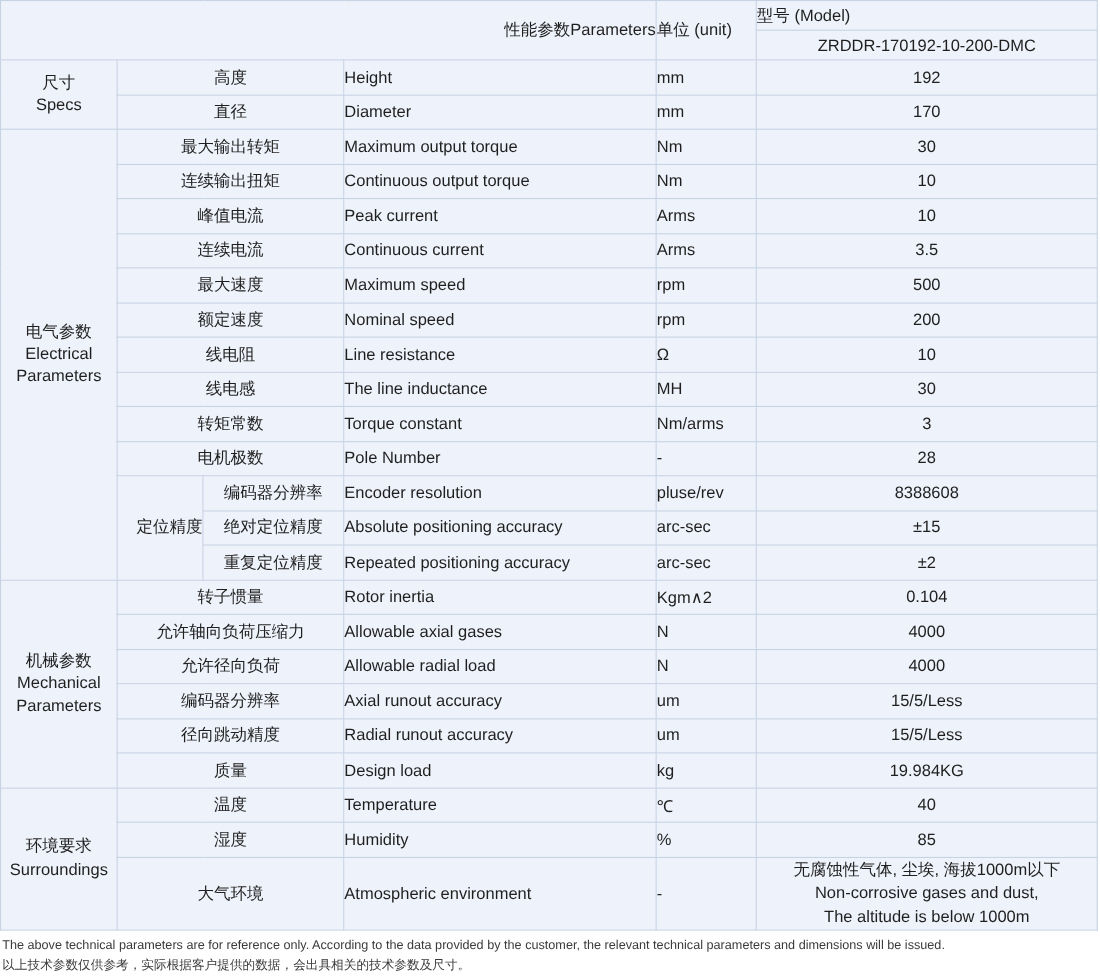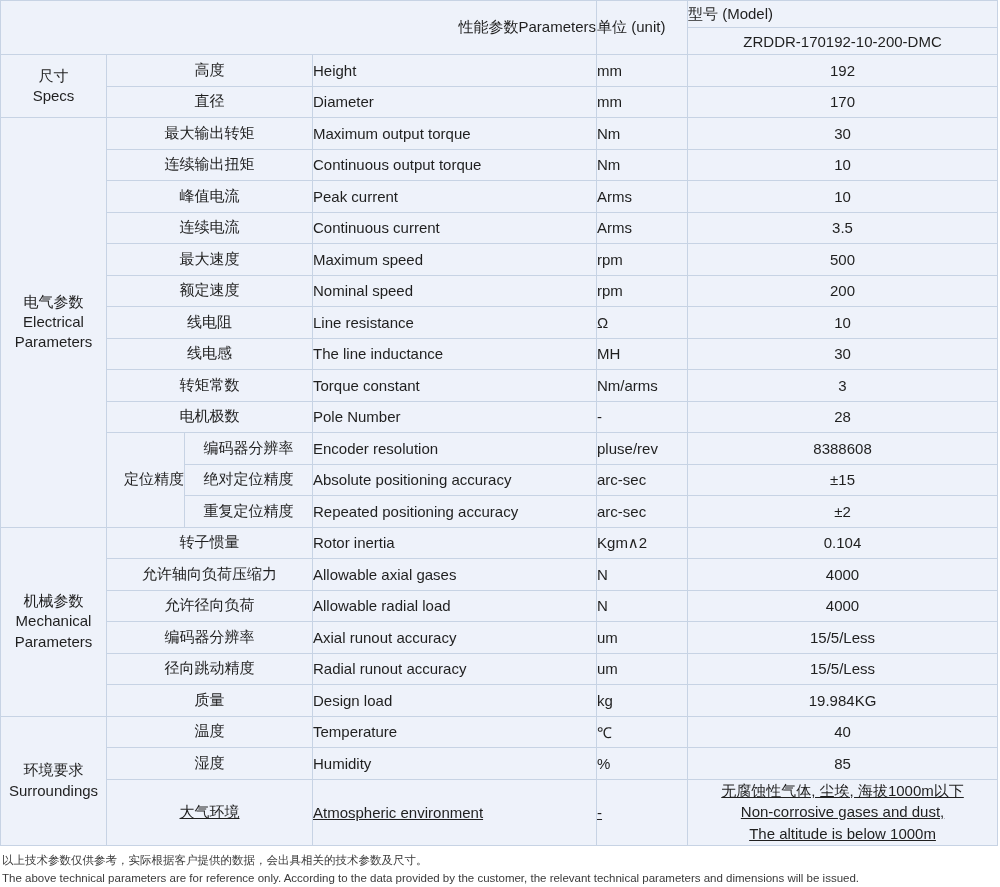--- a/index.html
+++ b/index.html
@@ -101,21 +101,20 @@
     vertical-align: middle;
     background: #eff3fb;
   }
   .subgrp {
     text-align: right;
     vertical-align: middle;
     background: #eff3fb;
   }
   .tall {
     height: 62px;
-    text-decoration: underline;
   }
   .multiline {
     line-height: 1.45;
     padding: 6px 4px;
   }
   .footnotes {
     padding: 6px 2px 4px 2px;
     font-size: 11.5px;
     color: #3a3a3a;
     line-height: 1.55;
@@ -316,16 +315,16 @@
         <td class="val tall multiline">
           <div>无腐蚀性气体, 尘埃, 海拔1000m以下</div>
           <div>Non-corrosive gases and dust,</div>
           <div>The altitude is below 1000m</div>
         </td>
       </tr>
     </tbody>
   </table>
 
   <div class="footnotes">
+    <div>The above technical parameters are for reference only. According to the data provided by the customer, the relevant technical parameters and dimensions will be issued.</div>
     <div>以上技术参数仅供参考，实际根据客户提供的数据，会出具相关的技术参数及尺寸。</div>
-    <div>The above technical parameters are for reference only. According to the data provided by the customer, the relevant technical parameters and dimensions will be issued.</div>
   </div>
 </div>
 
 </body></html>

